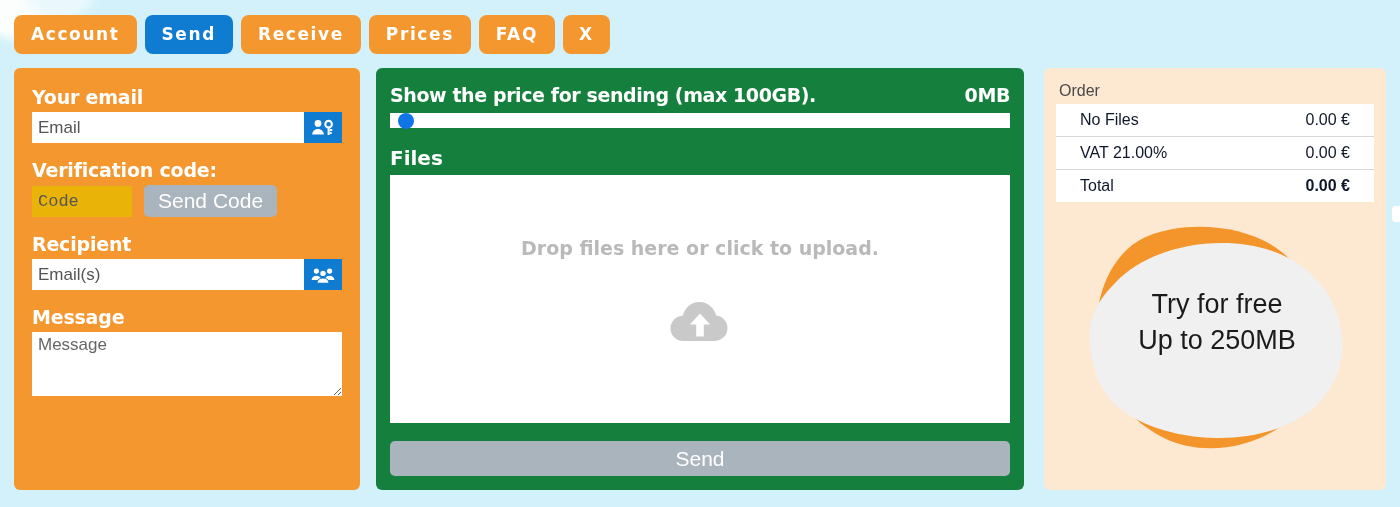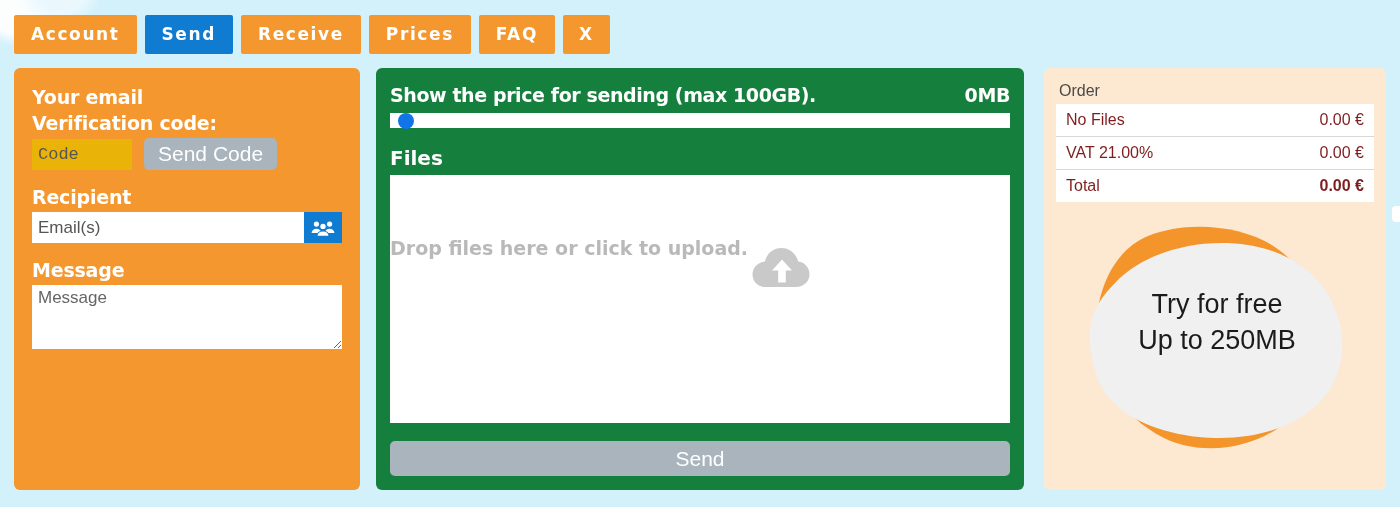--- a/index.html
+++ b/index.html
@@ -47,21 +47,21 @@
     left: 14px;
     top: 15px;
     display: flex;
     gap: 8px;
     z-index: 5;
   }
   .nav-btn {
     background: #f4972e;
     color: #ffffff;
     border: none;
-    border-radius: 2px;
+    border-radius: 8px;
     height: 39px;
     padding: 0 17px;
     font-family: "DejaVu Sans", sans-serif;
     font-size: 17px;
     font-weight: bold;
     letter-spacing: 1.6px;
     cursor: pointer;
     line-height: 39px;
     white-space: nowrap;
   }
@@ -229,21 +229,22 @@
     font-weight: bold;
     margin-bottom: 5px;
   }
 
   .dropzone {
     width: 100%;
     height: 248px;
     background: #ffffff;
     cursor: pointer;
     display: flex;
-    flex-direction: row;
+    flex-direction: column;
+    align-items: center;
     padding-top: 62px;
   }
   .dz-text {
     color: #b9b9b9;
     font-family: "DejaVu Sans", sans-serif;
     font-weight: bold;
     font-size: 19px;
     margin-bottom: 32px;
   }
 
@@ -269,22 +270,22 @@
     padding-left: 3px;
   }
   .order-table {
     background: #ffffff;
     width: 100%;
     border-collapse: collapse;
   }
   .order-table td {
     font-family: "Liberation Sans", sans-serif;
     font-size: 16px;
-    color: #7f1d1d;
-    padding: 7px 10px;
+    color: #0f172a;
+    padding: 7px 24px;
   }
   .order-table tr + tr td { border-top: 1px solid #d8d8d8; }
   .order-table td.amount { text-align: right; white-space: nowrap; }
   .order-table tr.total-row td { font-weight: bold; margin-left: 36px; }
   .order-table tr.total-row td.label { font-weight: normal; }
 
   .promo {
     position: relative;
     width: 100%;
     height: 230px;
@@ -328,20 +329,35 @@
   <button class="nav-btn">Prices</button>
   <button class="nav-btn">FAQ</button>
   <button class="nav-btn xbtn">X</button>
 </nav>
 
 <div class="panels">
 
   <section class="panel panel-left">
 
     <div class="field-label">Your email</div>
+    <div class="input-row">
+      <input class="txt-input" type="text" placeholder="Email" style="">
+      <button class="icon-btn">
+        <span>
+          <svg width="24" height="20" viewBox="0 0 24 20" fill="#ffffff">
+            <circle cx="7" cy="5.4" r="3.4"></circle>
+            <path d="M1.2 16.5c0-3.3 2.6-5.6 5.8-5.6s5.8 2.3 5.8 5.6z"></path>
+            <circle cx="17.6" cy="6.2" r="3.3" fill="none" stroke="#ffffff" stroke-width="2.1"></circle>
+            <rect x="16.6" y="8.6" width="2.1" height="8.4"></rect>
+            <rect x="18.7" y="11.1" width="2.6" height="1.9"></rect>
+            <rect x="18.7" y="14.1" width="2.1" height="1.8"></rect>
+          </svg>
+        </span>
+      </button>
+    </div>
 
     <div class="field-label">Verification code:</div>
     <div class="code-row">
       <input class="code-input" type="text" placeholder="Code" style="">
       <button class="send-code-btn">Send Code</button>
     </div>
 
     <div class="field-label">Recipient</div>
     <div class="input-row">
       <input class="txt-input" type="text" placeholder="Email(s)" style="">

